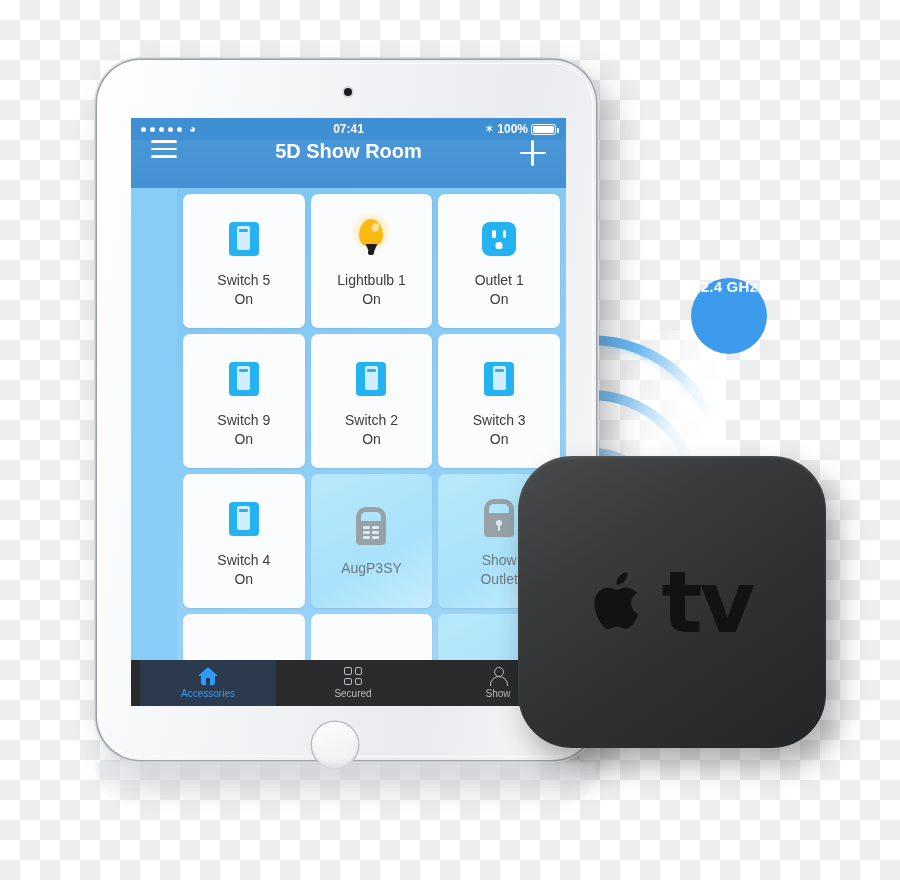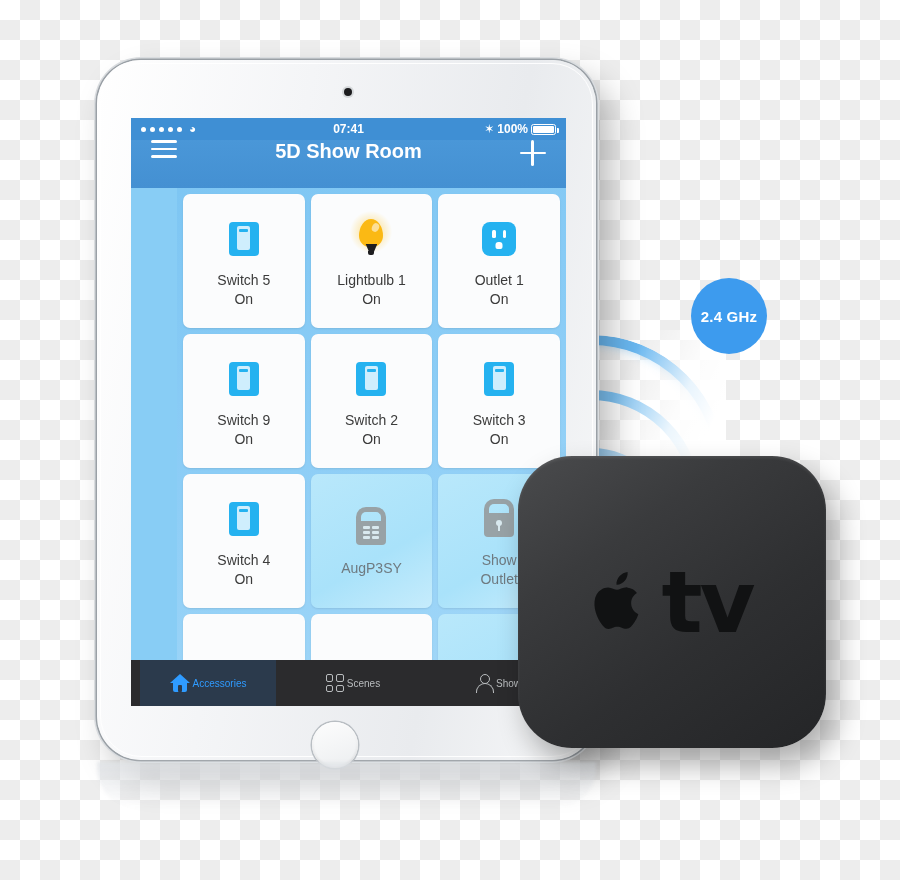--- a/index.html
+++ b/index.html
@@ -22,21 +22,21 @@
       -webkit-mask-image:radial-gradient(circle at 0% 100%,#000 60%,#000 100%);
       box-shadow:0 0 10px rgba(105,183,240,.45) inset;}
   .w2{left:-95px;top:60px;width:200px;height:200px;border:10px solid #7cc1f2;}
   .w3{left:-70px;top:118px;width:150px;height:150px;border:10px solid #8ecaf4;}
   .waves::after{content:"";position:absolute;inset:0;
     background:linear-gradient(115deg,rgba(255,255,255,0) 30%,rgba(255,255,255,.85) 62%,#fff 80%);}
 
   
   .ghz-badge{
     position:absolute;left:691px;top:278px;width:76px;height:76px;border-radius:50%;
-    background:#3d9bee;color:#ffffff;display:flex;align-items:center;justify-content:center;
+    background:#3d9bee;color:#ffffff;display:flex;justify-content:center;
     font-size:15px;font-weight:bold;letter-spacing:.2px;
   }
 
   
   .ipad{
     position:absolute;left:97px;top:60px;width:499px;height:700px;border-radius:44px;
     background:linear-gradient(100deg,#ffffff 0%,#f4f5f7 35%,#e9ebee 70%,#f7f8f9 100%);
     box-shadow:0 0 0 1.5px #9aa0a6, 0 0 0 3px #d9dcdf, 14px 18px 34px rgba(0,0,0,.28);
   }
   .ipad-inner-edge{position:absolute;inset:3px;border-radius:41px;border:1px solid rgba(255,255,255,.9);}
@@ -125,21 +125,21 @@
   .ic-sensor .mark{position:absolute;left:11px;bottom:3px;width:7px;height:9px;border-radius:2px;background:#e7f7ec;}
   .ic-sensor .mark.gray{background:#dfe8ec;}
   .ic-sensor .arc{position:absolute;border:2.5px solid #3ec05b;border-radius:50%;
     border-left-color:transparent;border-bottom-color:transparent;}
   .ic-sensor .arc.gray{border-color:#9aa5aa;border-left-color:transparent;border-bottom-color:transparent;}
   .ic-sensor .a1{right:6px;bottom:10px;width:10px;height:10px;transform:rotate(-8deg);}
   .ic-sensor .a2{right:1px;bottom:8px;width:18px;height:18px;transform:rotate(-8deg);}
 
   
   .tabbar{position:absolute;left:0;right:0;bottom:0;height:46px;background:#2b2b2d;display:flex;}
-  .tab{flex:1;display:flex;align-items:center;justify-content:center;gap:3px;
+  .tab{flex:1;display:flex;flex-direction:column;align-items:center;justify-content:center;gap:3px;
     color:#b9bcbe;font-size:10px;cursor:pointer;margin-left:9px;}
   .tab.active{background:#2b3a4c;color:#2f9bff;}
   .home-icon{width:20px;height:18px;position:relative;}
   .home-icon::before{content:"";position:absolute;left:0;top:0;width:0;height:0;
     border-left:10px solid transparent;border-right:10px solid transparent;border-bottom:9px solid #2f9bff;}
   .home-icon::after{content:"";position:absolute;left:3px;top:8px;width:14px;height:10px;background:#2f9bff;border-radius:0 0 2px 2px;}
   .home-door{position:absolute;left:8px;top:11px;width:4px;height:7px;background:#2b3a4c;z-index:2;border-radius:1px;}
   .grid-icon{width:18px;height:18px;display:grid;grid-template-columns:1fr 1fr;grid-template-rows:1fr 1fr;gap:3px;}
   .grid-icon b{display:block;border:1.6px solid #b9bcbe;border-radius:2px;}
   .user-icon{width:18px;height:18px;position:relative;}
@@ -362,21 +362,21 @@
             </span>
           <span>Accessories</span>
         </div>
         <div class="tab">
           <span class="grid-icon">
               <b></b>
               <b></b>
               <b></b>
               <b></b>
             </span>
-          <span>Scenes</span>
+          <span>Secured</span>
         </div>
         <div class="tab">
           <span class="user-icon"></span>
           <span>Show</span>
         </div>
       </div>
 
     </div>
 
     <div class="home-btn"></div>

